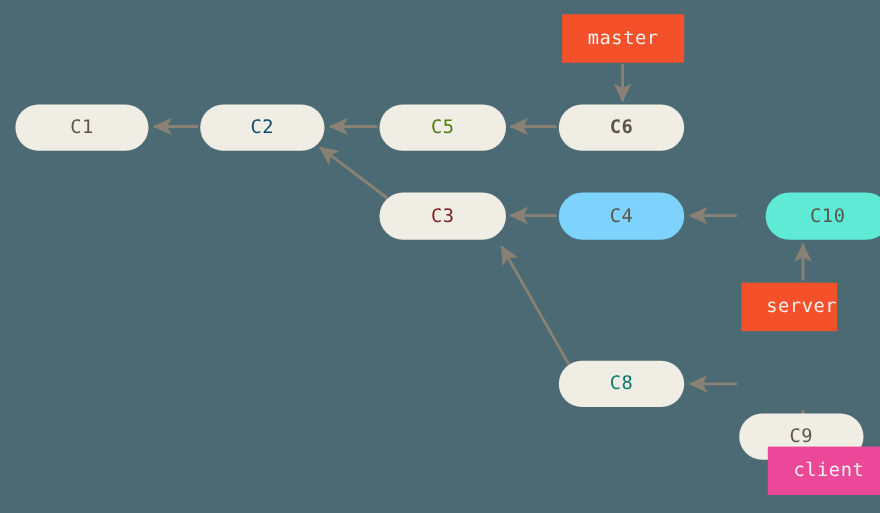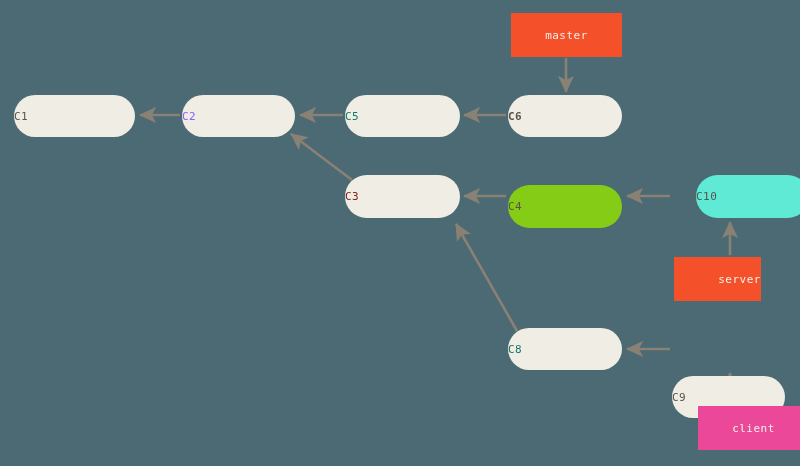--- a/index.html
+++ b/index.html
@@ -24,35 +24,36 @@
     top: 0;
     width: 800px;
     height: 466px;
   }
   .commit {
     position: absolute;
     background: #f0eee4;
     border-radius: 22px;
     display: flex;
     align-items: center;
+    justify-content: center;
     color: #5a544c;
     font-family: "DejaVu Sans Mono", "Liberation Mono", monospace;
-    font-size: 11px;
+    font-size: 17px;
     letter-spacing: 0.5px;
     box-sizing: border-box;
   }
   .branch {
     position: absolute;
     background: #f4502a;
     display: flex;
     align-items: center;
     justify-content: center;
     color: #f5efe9;
     font-family: "DejaVu Sans Mono", "Liberation Mono", monospace;
-    font-size: 11px;
+    font-size: 17px;
     letter-spacing: 0.5px;
     box-sizing: border-box;
   }
 </style>
 </head>
 <body style="background: rgb(75, 106, 115);">
 
 <div id="diagram">
 
   <svg id="edges" viewBox="0 0 800 466" xmlns="http://www.w3.org/2000/svg">
@@ -73,33 +74,33 @@
         <line x1="566" y1="58" x2="566" y2="92"></line>
         <line x1="730" y1="255" x2="730" y2="222"></line>
         <line x1="730" y1="404" x2="730" y2="373"></line>
       </g>
   </svg>
 
   <div id="commit-layer">
       <div class="commit" style="left: 14px; top: 95px; width: 121px; height: 42px; background: rgb(240, 238, 228); color: rgb(90, 84, 76); border-radius: 21px;">
         <span>C1</span>
       </div>
-      <div class="commit" style="left: 182px; top: 95px; width: 113px; height: 42px; background: rgb(240, 238, 228); color: #8b5cf6; border-radius: 21px;">
+      <div class="commit" style="left: 182px; top: 95px; width: 113px; height: 42px; background: rgb(240, 238, 228); color: #0c4a6e; border-radius: 21px;">
         <span>C2</span>
       </div>
-      <div class="commit" style="left: 345px; top: 95px; width: 115px; height: 42px; background: rgb(240, 238, 228); color: #0f766e; border-radius: 21px;">
+      <div class="commit" style="left: 345px; top: 95px; width: 115px; height: 42px; background: rgb(240, 238, 228); color: #4d7c0f; border-radius: 21px;">
         <span>C5</span>
       </div>
       <div class="commit" style="left: 508px; top: 95px; width: 114px; height: 42px; background: rgb(240, 238, 228); color: rgb(90, 84, 76); border-radius: 21px; font-weight: bold;">
         <span>C6</span>
       </div>
       <div class="commit" style="left: 345px; top: 175px; width: 115px; height: 43px; background: rgb(240, 238, 228); color: #7f1d1d; border-radius: 21.5px;">
         <span>C3</span>
       </div>
-      <div class="commit" style="left: 508px; top: 185px; width: 114px; height: 43px; background: #84cc16; color: rgb(90, 84, 76); border-radius: 21.5px;">
+      <div class="commit" style="left: 508px; top: 175px; width: 114px; height: 43px; background: #7dd3fc; color: rgb(90, 84, 76); border-radius: 21.5px;">
         <span>C4</span>
       </div>
       <div class="commit" style="left: 696px; top: 175px; width: 113px; height: 43px; background: #5eead4; color: rgb(90, 84, 76); border-radius: 21.5px;">
         <span>C10</span>
       </div>
       <div class="commit" style="left: 508px; top: 328px; width: 114px; height: 42px; background: rgb(240, 238, 228); color: #0f766e; border-radius: 21px;">
         <span>C8</span>
       </div>
       <div class="commit" style="left: 672px; top: 328px; width: 113px; height: 42px; background: rgb(240, 238, 228); color: rgb(90, 84, 76); border-radius: 21px; margin-top: 48px;">
         <span>C9</span>

